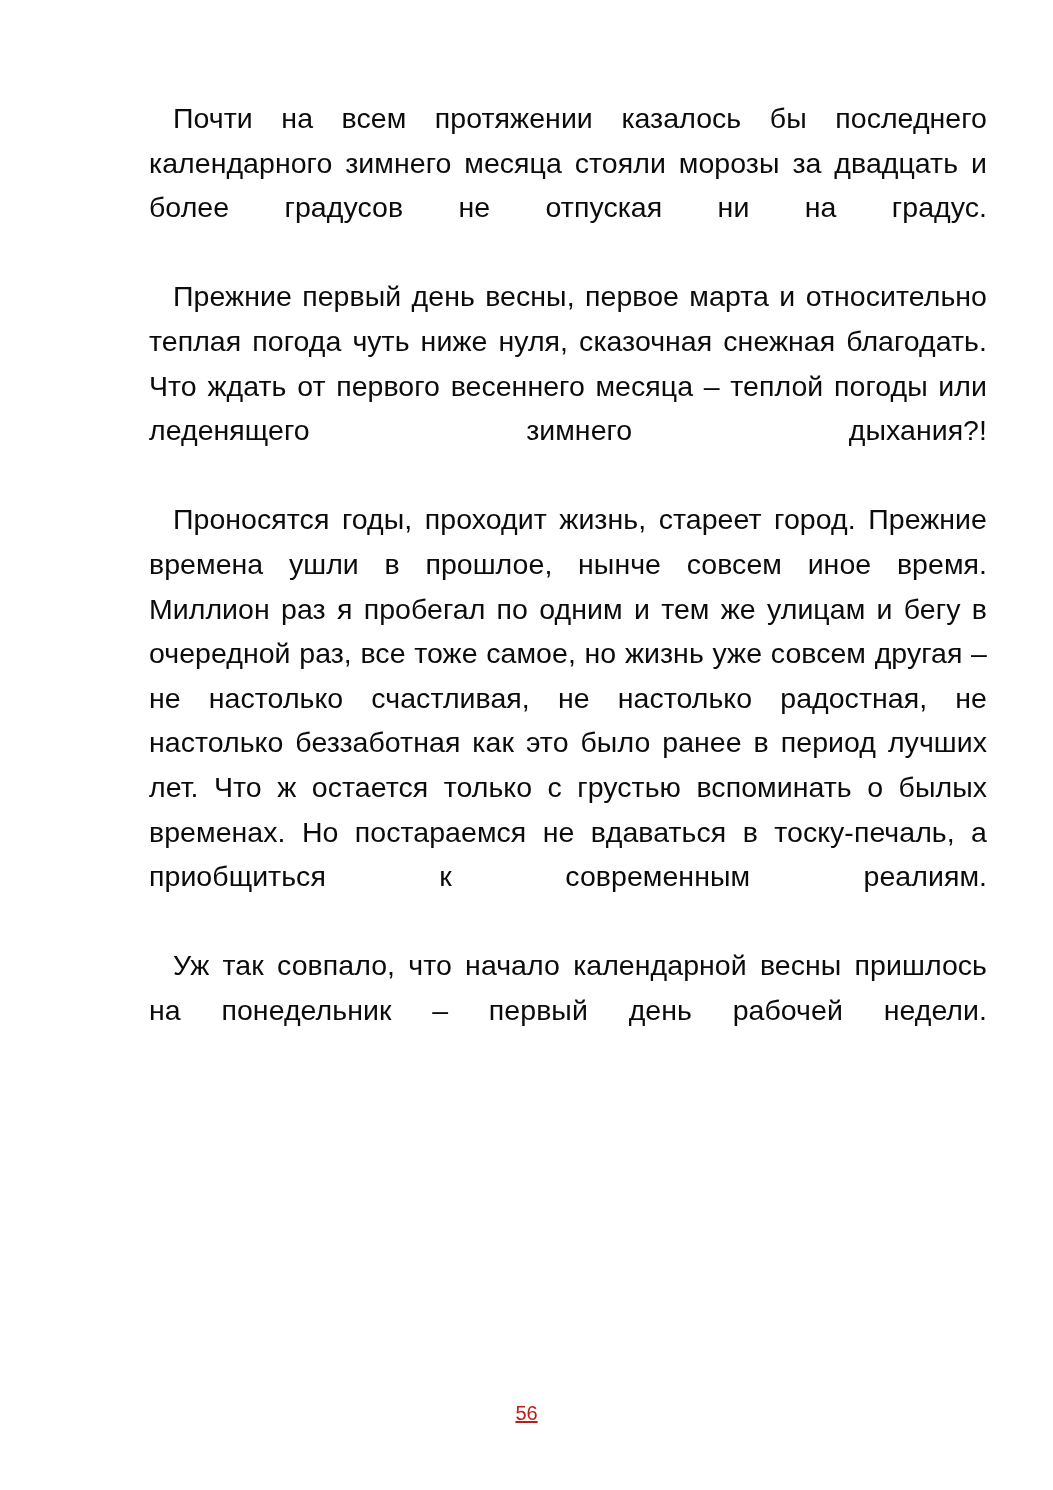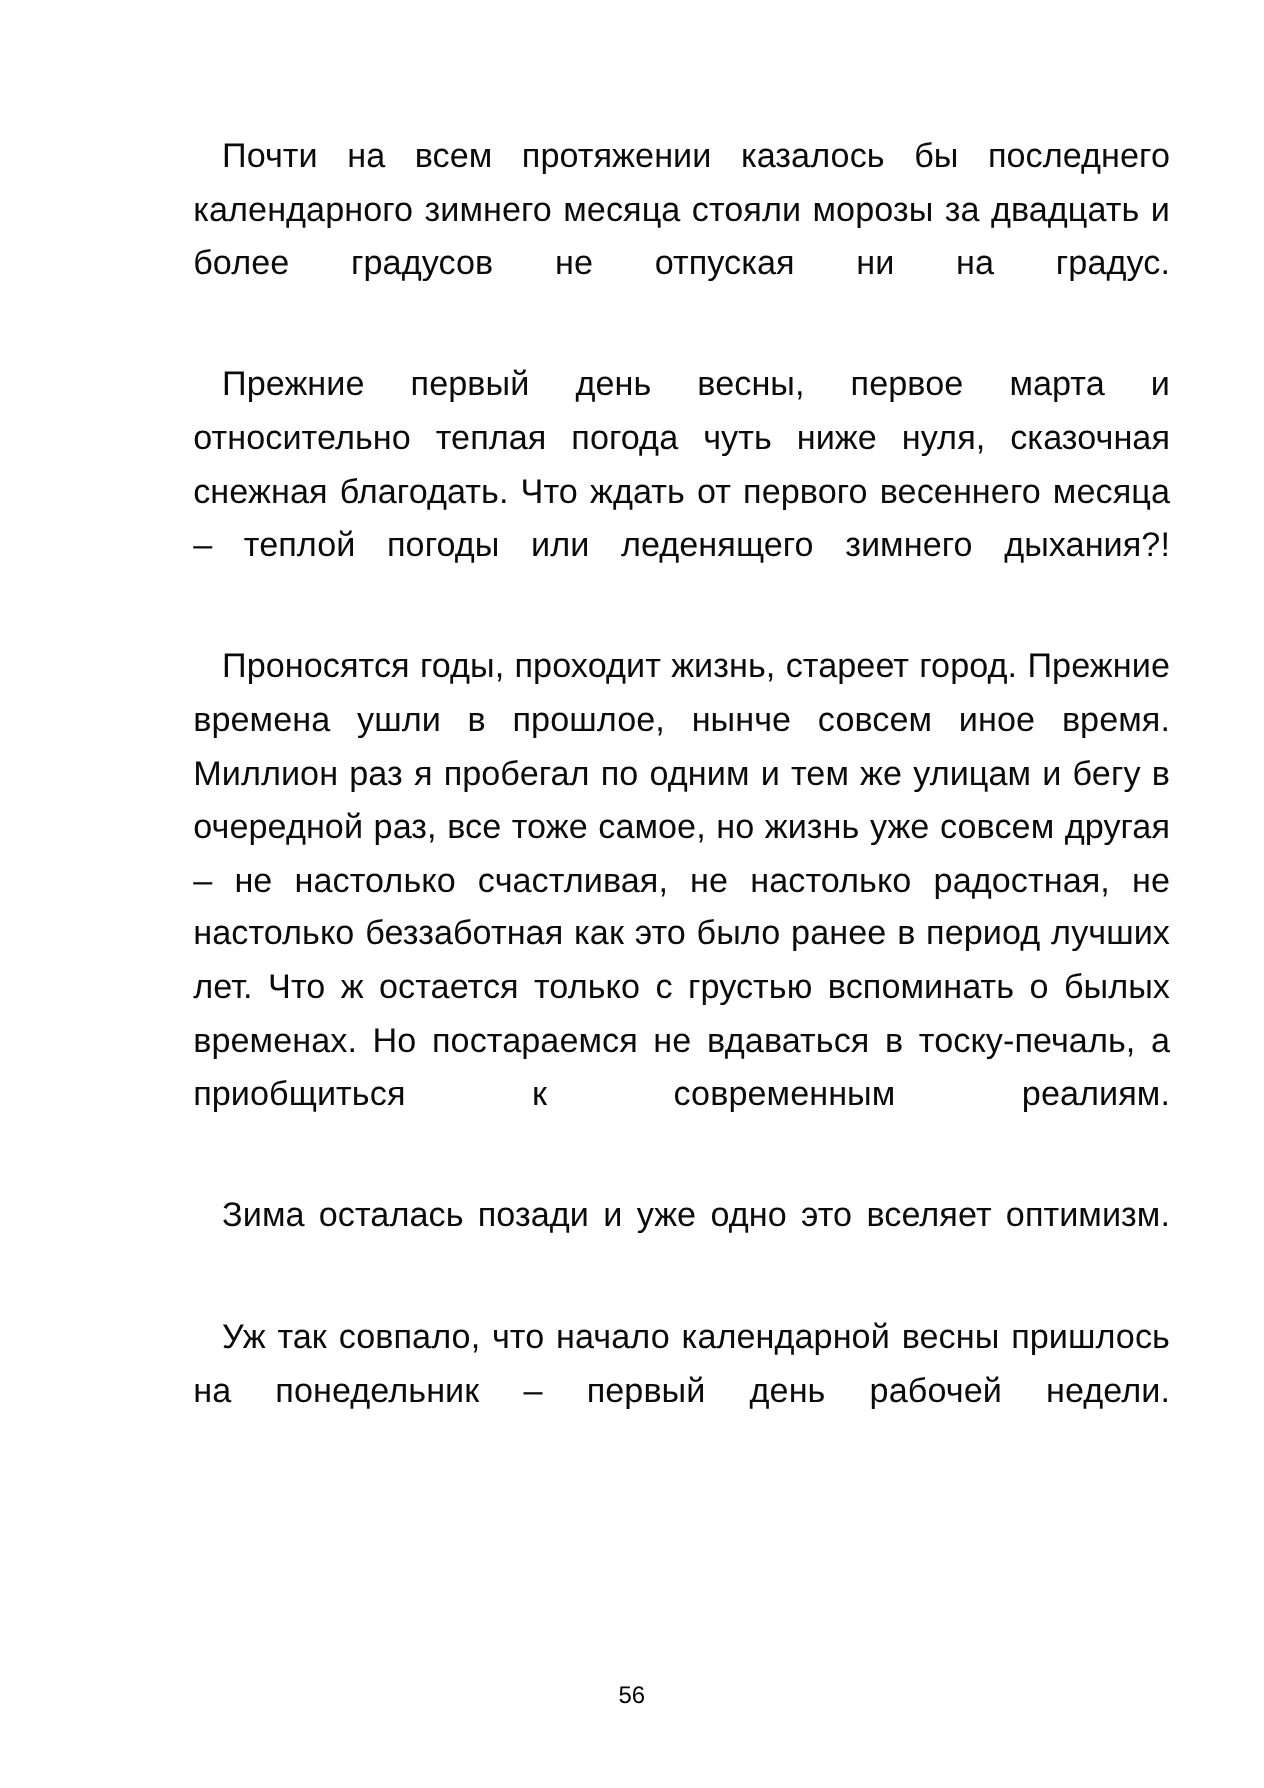--- a/index.html
+++ b/index.html
@@ -29,21 +29,21 @@
   }
 
   .text-column {
     position: absolute;
     left: 149px;
     top: 96px;
     width: 838px;
   }
 
   .para {
-    margin: 12px;
+    margin: 0;
     padding: 0;
     text-indent: 24px;
     text-align: justify;
     text-justify: inter-word;
     font-size: 28.5px;
     line-height: 44.6px;
     letter-spacing: 0.05px;
     word-spacing: 0px;
     color: #0b0b0b;
     font-weight: 400;
@@ -59,33 +59,33 @@
   }
 
   .page-number {
     position: absolute;
     left: 0;
     top: 1400px;
     width: 1053px;
     text-align: center;
     font-size: 20px;
     line-height: 26px;
-    color: #000000;
+    color: #b91c1c;
     font-family: "Liberation Sans", "DejaVu Sans", sans-serif;
+    text-decoration: underline;
   }
 </style>
 </head>
 <body>
 
 <div class="page">
 
   <div class="text-column">
     <p class="para">Почти на всем протяжении казалось бы последнего календарного зимнего месяца стояли морозы за двадцать и более градусов не отпуская ни на градус.</p>
     <p class="para">Прежние первый день весны, первое марта и относительно теплая погода чуть ниже нуля, сказочная снежная благодать. Что ждать от первого весеннего месяца – теплой погоды или леденящего зимнего дыхания?!</p>
     <p class="para">Проносятся годы, проходит жизнь, стареет город. Прежние времена ушли в прошлое, нынче совсем иное время. Миллион раз я пробегал по одним и тем же улицам и бегу в очередной раз, все тоже самое, но жизнь уже совсем другая – не настолько счастливая, не настолько радостная, не настолько беззаботная как это было ранее в период лучших лет. Что ж остается только с грустью вспоминать о былых временах. Но постараемся не вдаваться в тоску-печаль, а приобщиться к современным реалиям.</p>
-    <p class="para">Зима осталась позади и уже одно это вселяет оптимизм.</p>
     <p class="para">Уж так совпало, что начало календарной весны пришлось на понедельник – первый день рабочей недели.</p>
 
   </div>
 
   <div class="page-number">56</div>
 
 </div>
 
 </body></html>

